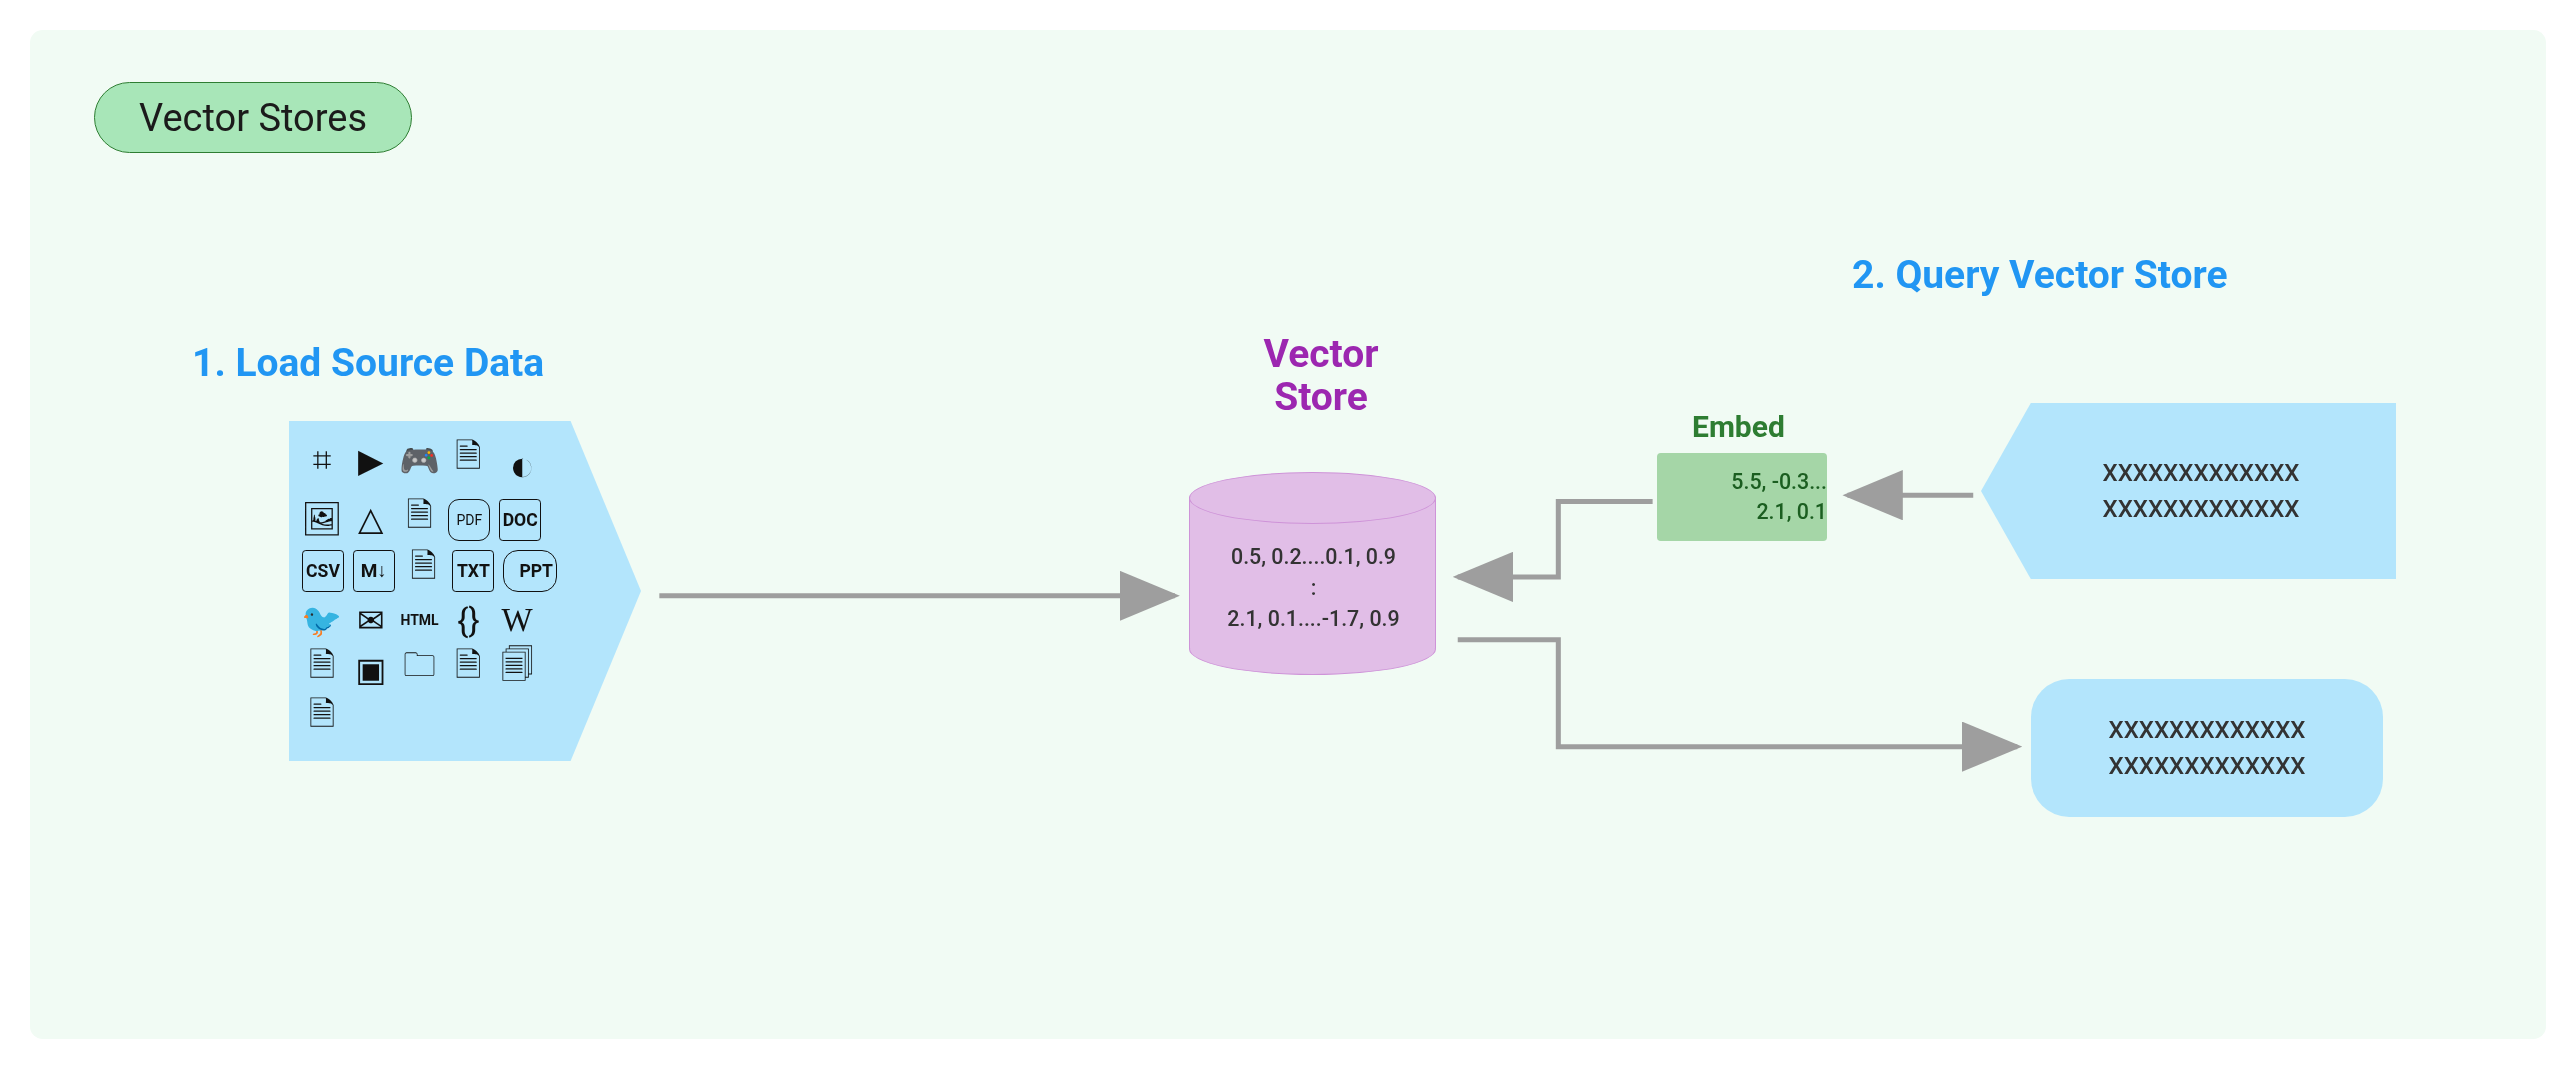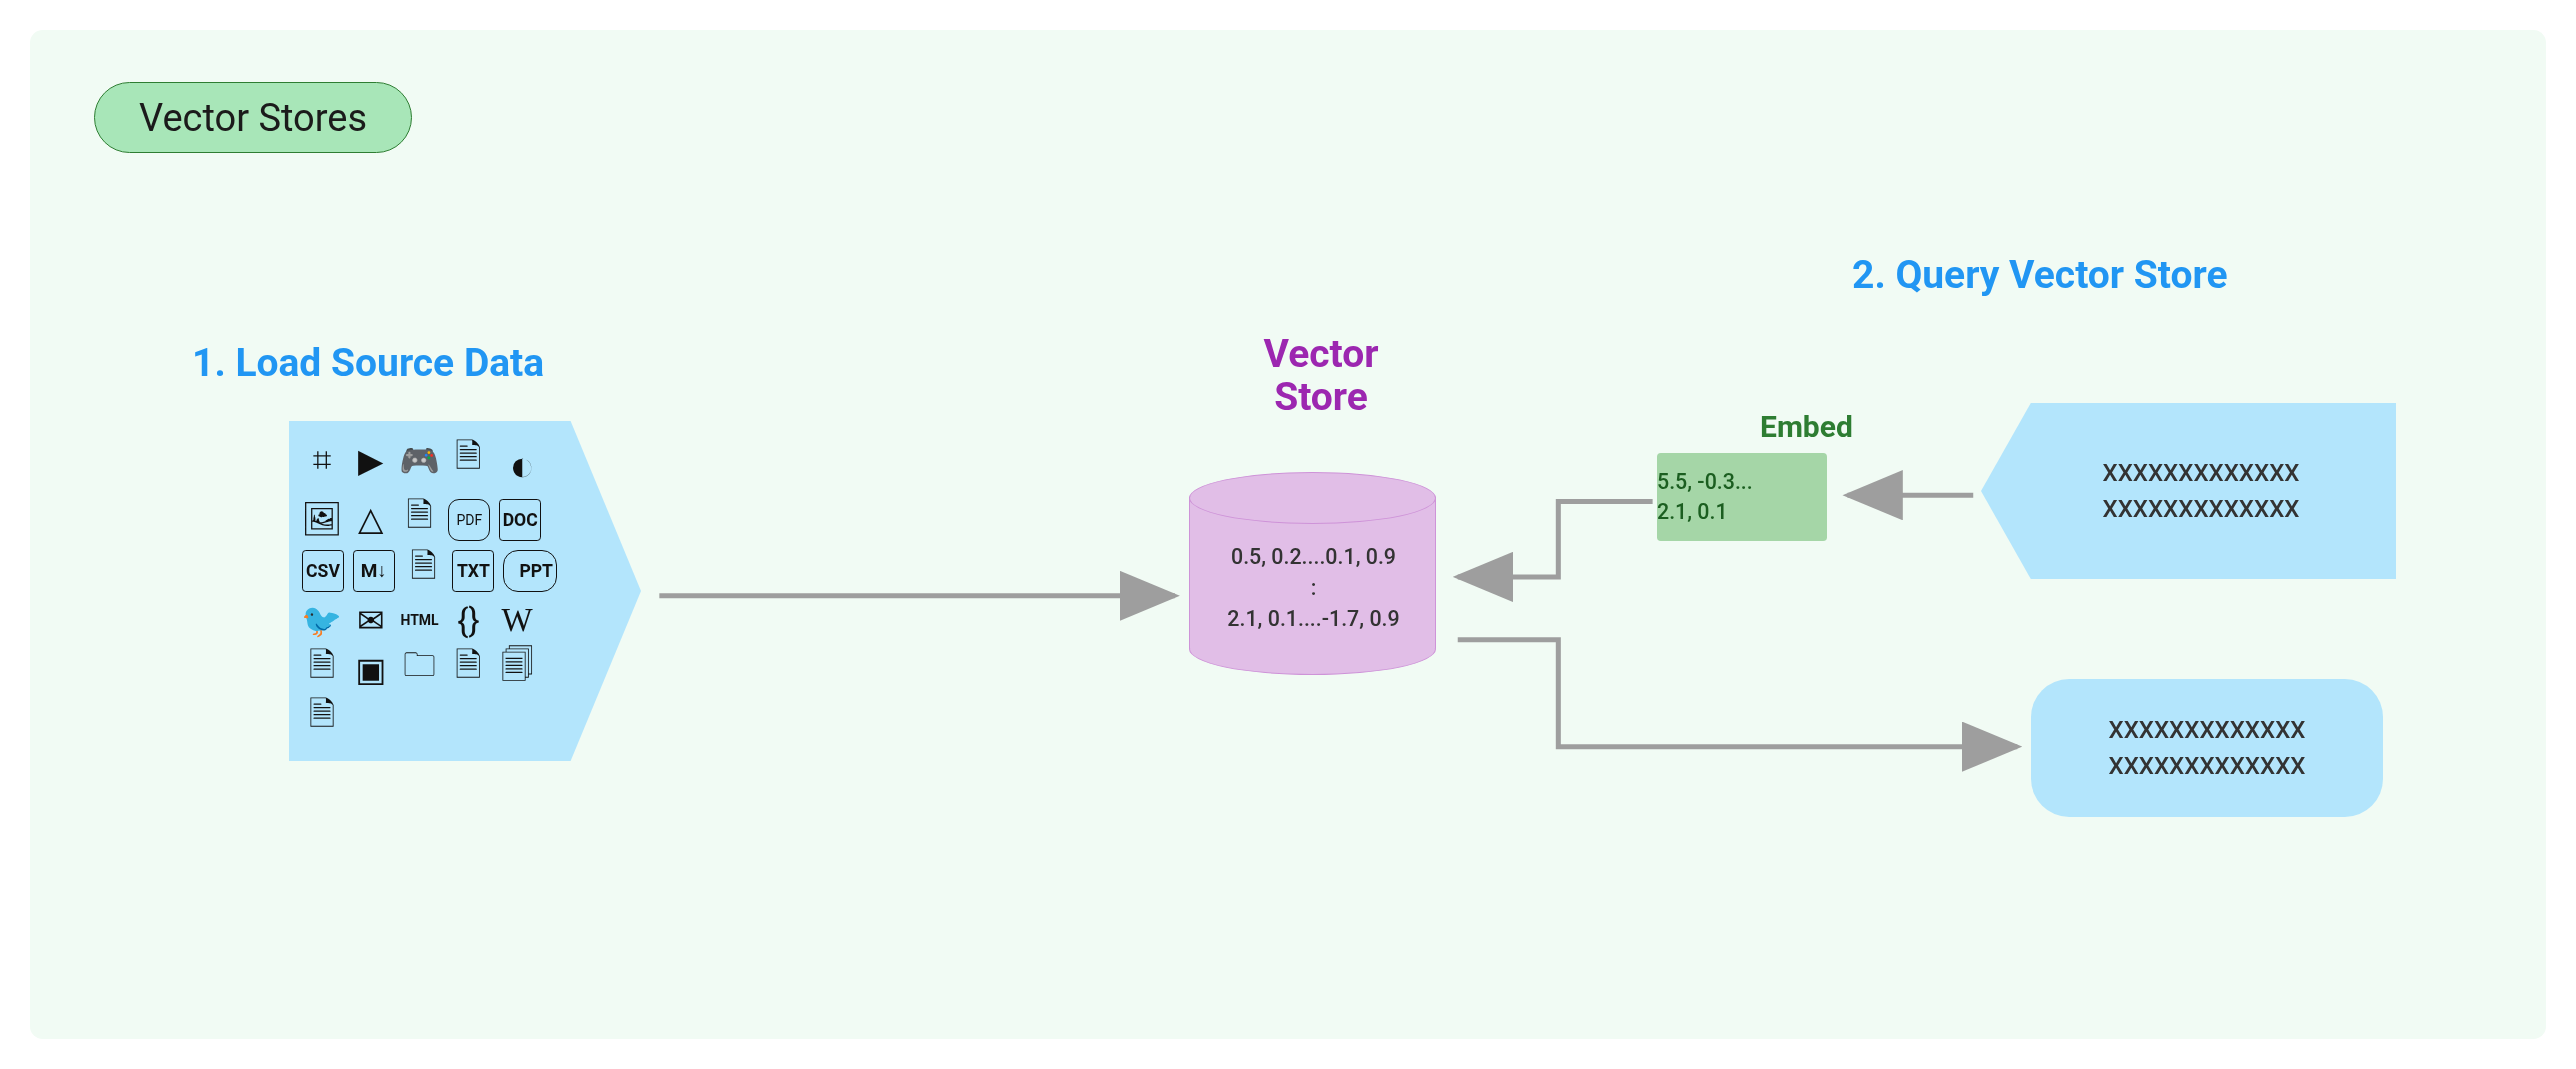--- a/index.html
+++ b/index.html
@@ -151,21 +151,21 @@
   .embed-box {
     position: absolute;
     left: 1657px;
     top: 453px;
     width: 170px;
     height: 88px;
     background: #a5d6a7;
     border-radius: 3.8px;
     display: flex;
     flex-direction: column;
-    align-items: flex-start;
+    align-items: flex-end;
     justify-content: center;
     font-size: 21.4px;
     font-weight: 500;
     color: #1b5e20;
     line-height: 1.4;
     text-align: center;
   }
   
   .query-shape {
     position: absolute;
@@ -224,21 +224,21 @@
   </div>
 
   <div class="step-label" style="left:192px; top:340px;">1.  Load Source Data</div>
   <div class="step-label" style="left:1852px; top:252px;">2.  Query Vector Store</div>
 
   <div class="vs-label" style="left:1195px; top:333px;">
     <span>Vector</span><br>
     <span>Store</span>
   </div>
 
-  <div class="embed-label" style="left:1760px; top:409px;">Embed</div>
+  <div class="embed-label" style="left:1692px; top:409px;">Embed</div>
 
 
   <div class="source-shape"></div>
   <div class="icon-grid">
     <span>⌗</span>
     <span>▶</span>
     <span>🎮</span>
     <span>🗎</span>
     <span class="big">◐</span>
     <span>🖼</span>

